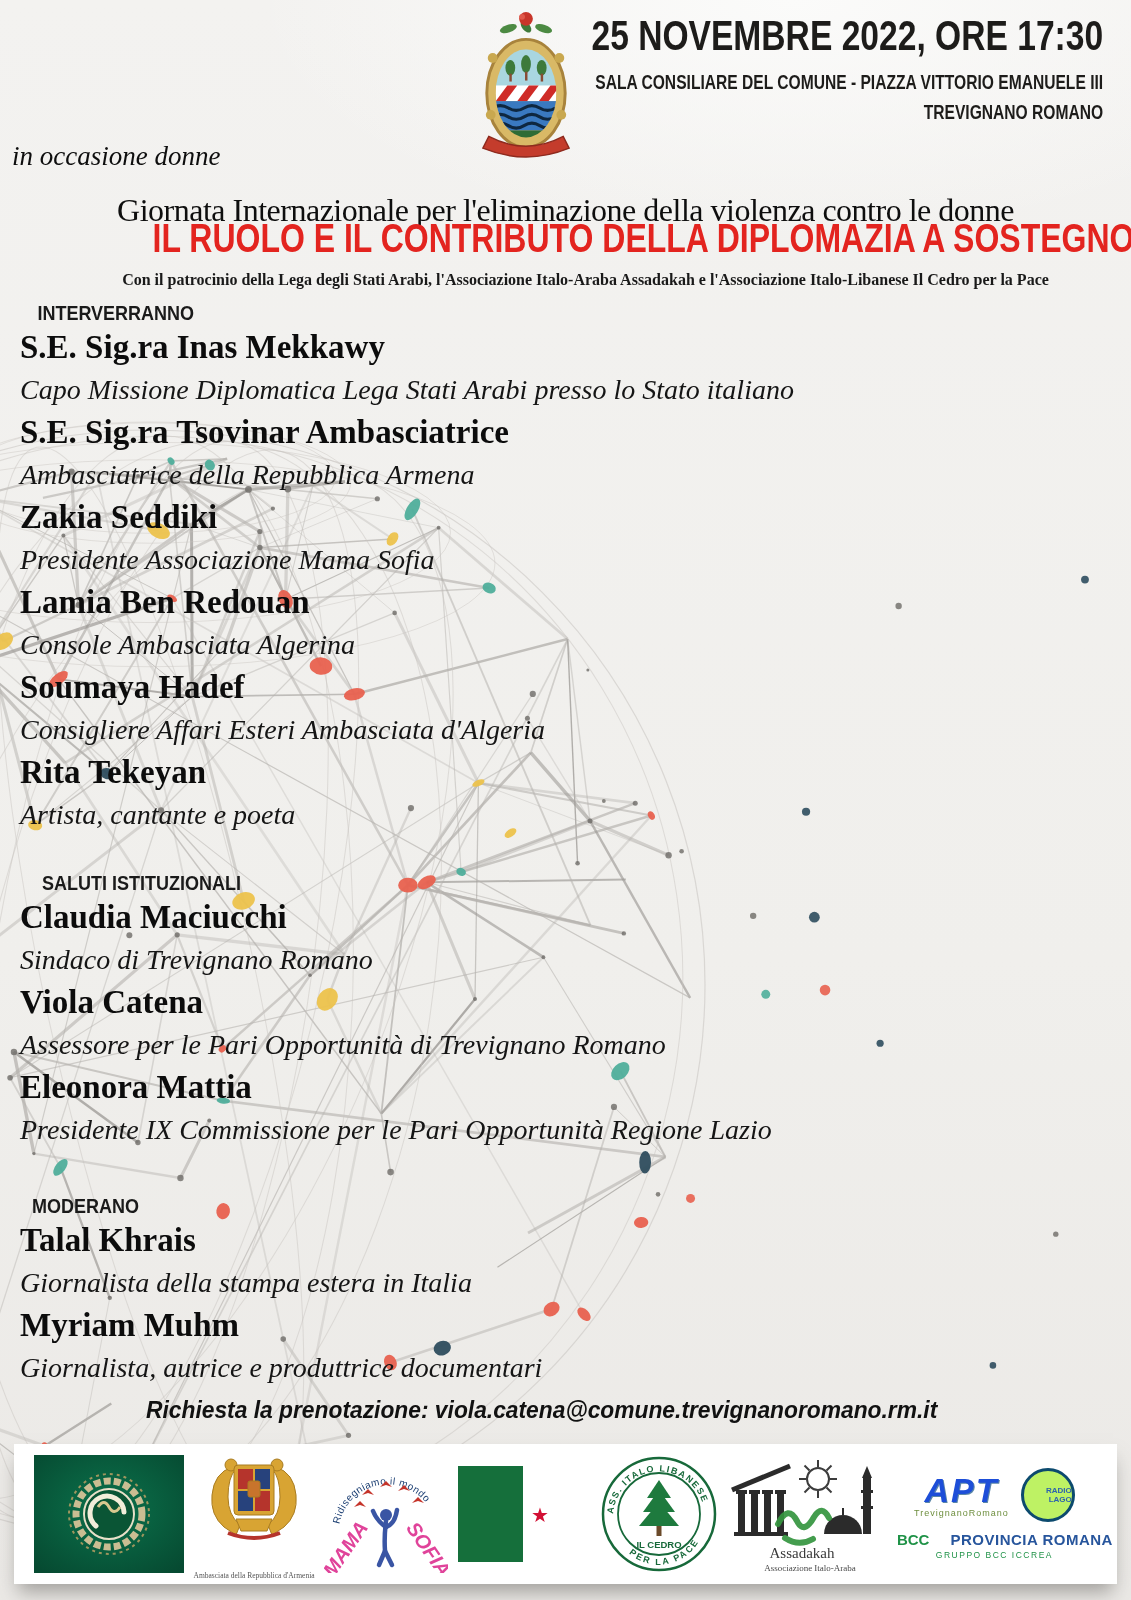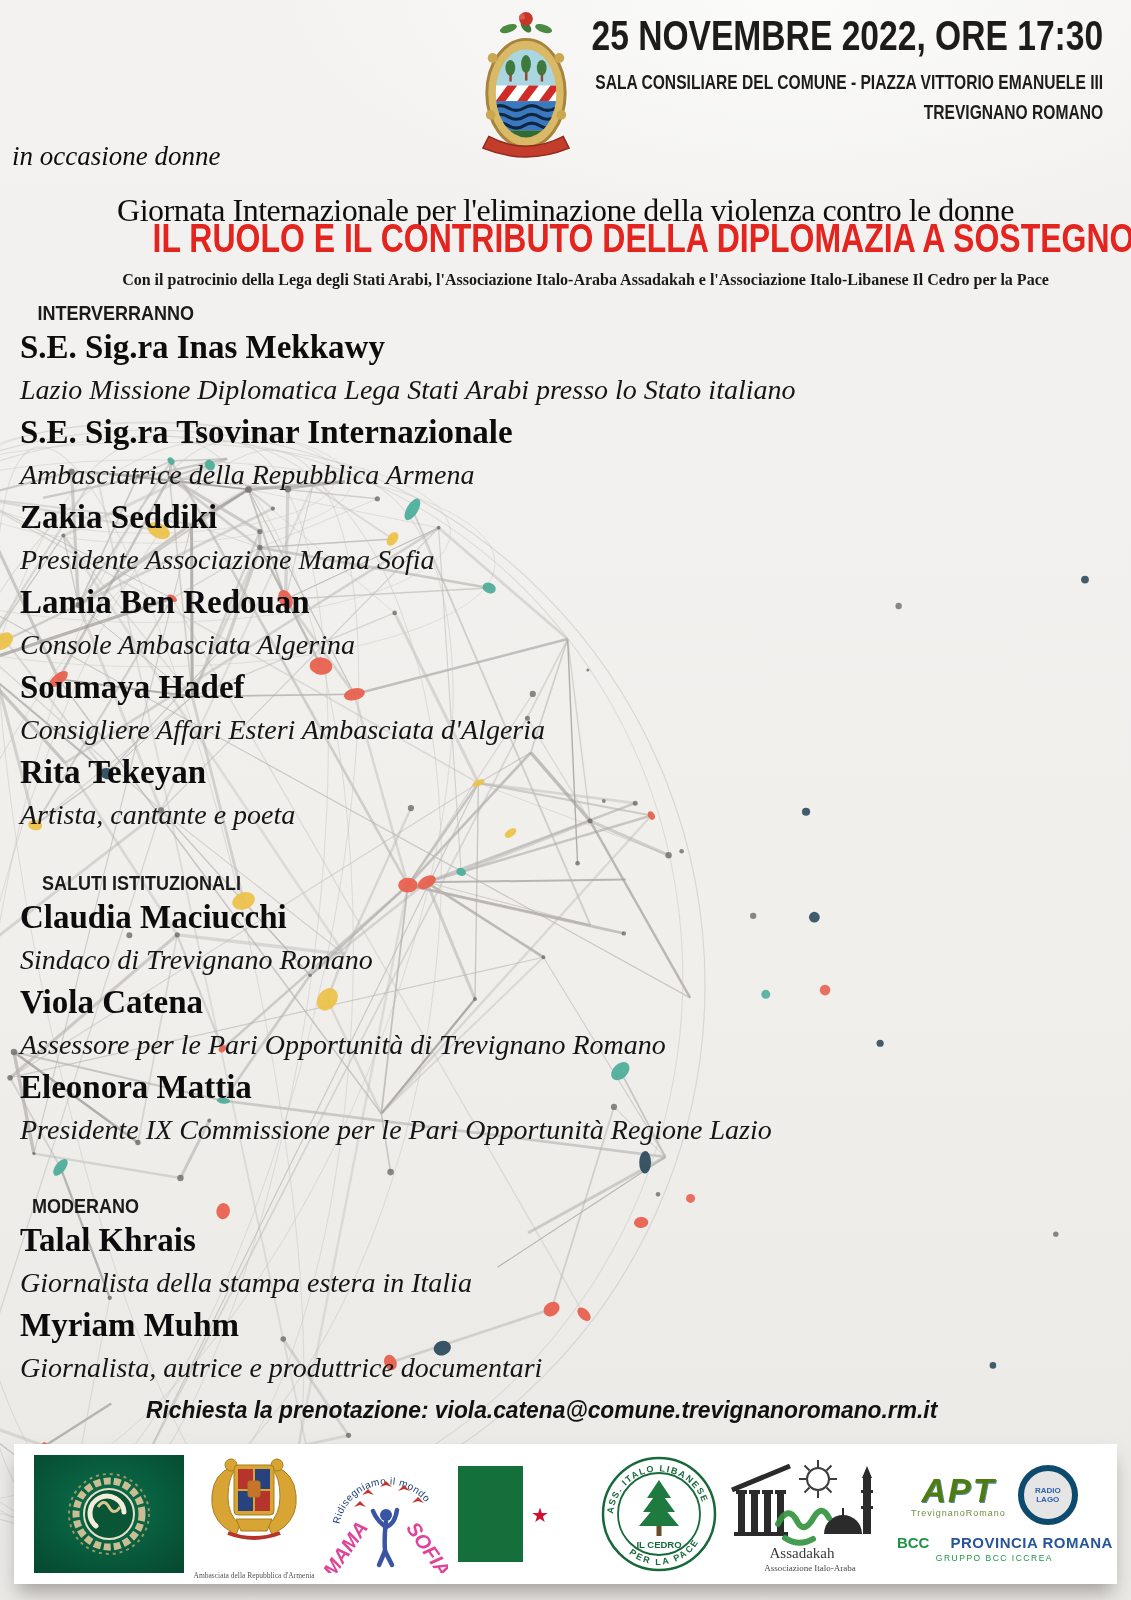--- a/index.html
+++ b/index.html
@@ -36,25 +36,25 @@
   .booking{left:146px;top:1396px;font-weight:bold;font-style:italic;font-size:24px;color:#111;
     transform:scaleX(.95);transform-origin:0 50%;white-space:nowrap;}
 
   .strip{position:absolute;left:14px;top:1444px;width:1103px;height:140px;background:#ffffff;
     display:flex;align-items:center;justify-content:space-between;padding:0 20px;box-sizing:border-box;
     box-shadow:0 12px 18px -4px rgba(90,87,83,.5);z-index:2;}
   .logo{display:flex;flex-direction:column;align-items:center;justify-content:center;}
   .armenia-cap{font-family:"Liberation Serif",serif;font-size:7.5px;color:#555;margin-top:18px;white-space:nowrap;}
   .apt-block{width:205px;text-align:center;}
   .apt-row{display:flex;align-items:center;justify-content:center;gap:12px;}
-  .apt-word{font-weight:bold;font-style:italic;font-size:34px;line-height:34px;color:#4d7c0f;letter-spacing:2px;
+  .apt-word{font-weight:bold;font-style:italic;font-size:34px;line-height:34px;color:#1d4ed8;letter-spacing:2px;
     text-shadow:1px 1px 0 #5b87a8;}
   .apt-sub{font-size:9px;color:#6f8f3f;letter-spacing:1px;margin-top:1px;}
-  .radio-circle{width:48px;height:48px;border-radius:50%;background:#e5e5e5;border:6px solid #0c4a6e;
-    display:flex;flex-direction:column;align-items:center;justify-content:center;color:#2d62ae;
+  .radio-circle{width:48px;height:48px;border-radius:50%;background:#bef264;border:3px solid #0c4a6e;
+    display:flex;flex-direction:column;align-items:flex-end;justify-content:center;color:#2d62ae;
     font-size:8px;font-weight:bold;line-height:9px;}
   .bcc-row{display:flex;align-items:center;justify-content:center;gap:21px;margin-top:9px;}
   .bcc-word{font-weight:bold;font-size:15px;color:#1f9247;}
   .bcc-title{font-weight:bold;font-size:15px;color:#27559c;letter-spacing:.5px;white-space:nowrap;}
   .bcc-sub{font-size:8.5px;color:#1f9247;letter-spacing:1.5px;margin-top:2px;}
 </style>
 </head>
 <body>
 
 <div class="poster">
@@ -402,22 +402,22 @@
     <div class="abs serif occasion">in occasione donne</div>
     <div class="abs serif gi-title">Giornata Internazionale per l'eliminazione della violenza contro le donne</div>
     <div class="abs cond red-title">
       <span>IL RUOLO E IL CONTRIBUTO DELLA DIPLOMAZIA A SOSTEGNO DELLE DONNE</span>
     </div>
     <div class="abs serif patronage">Con il patrocinio della Lega degli Stati Arabi, l'Associazione Italo-Araba Assadakah e l'Associazione Italo-Libanese Il Cedro per la Pace</div>
 
     <div class="speakers">
       <div class="sec-heading"><span>INTERVERRANNO</span></div>
       <div class="sp-name">S.E. Sig.ra Inas Mekkawy</div>
-      <div class="sp-role">Lazio Missione Diplomatica Lega Stati Arabi presso lo Stato italiano</div>
-      <div class="sp-name">S.E. Sig.ra Tsovinar Internazionale</div>
+      <div class="sp-role">Capo Missione Diplomatica Lega Stati Arabi presso lo Stato italiano</div>
+      <div class="sp-name">S.E. Sig.ra Tsovinar Ambasciatrice</div>
       <div class="sp-role">Ambasciatrice della Repubblica Armena</div>
       <div class="sp-name">Zakia Seddiki</div>
       <div class="sp-role">Presidente Associazione Mama Sofia</div>
       <div class="sp-name">Lamia Ben Redouan</div>
       <div class="sp-role">Console Ambasciata Algerina</div>
       <div class="sp-name">Soumaya Hadef</div>
       <div class="sp-role">Consigliere Affari Esteri Ambasciata d'Algeria</div>
       <div class="sp-name">Rita Tekeyan</div>
       <div class="sp-role">Artista, cantante e poeta</div>
 

